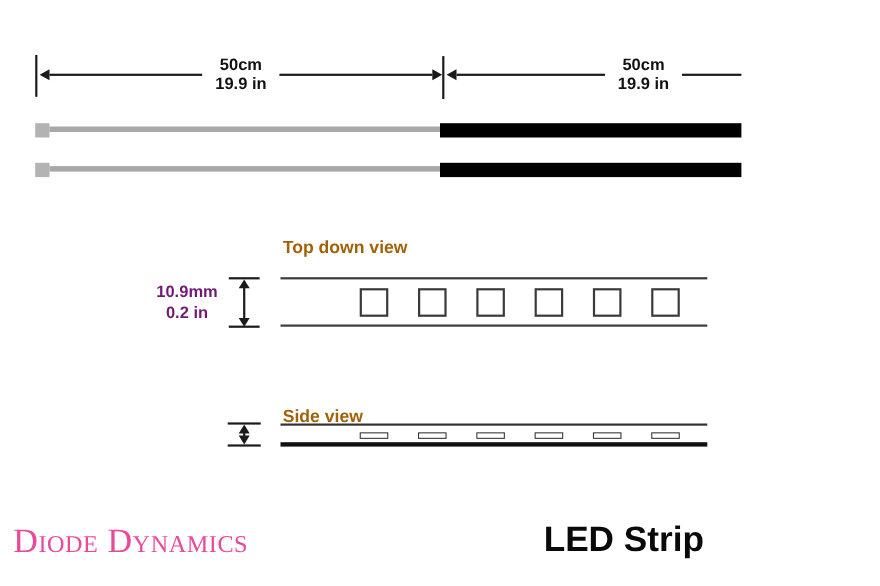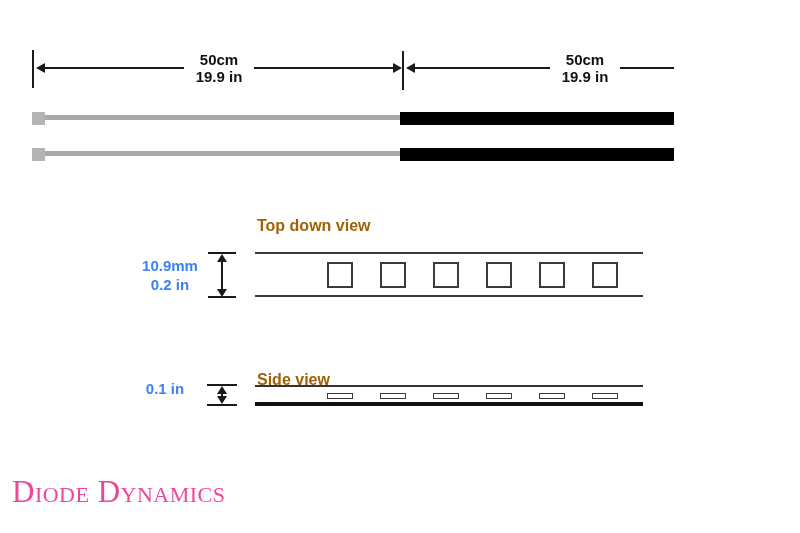--- a/index.html
+++ b/index.html
@@ -14,21 +14,21 @@
   .hdim .seg{flex:1;height:2px;background:#1a1a1a;}
   .arr-left{width:0;height:0;border-top:5px solid transparent;border-bottom:5px solid transparent;border-right:9px solid #1a1a1a;}
   .arr-right{width:0;height:0;border-top:5px solid transparent;border-bottom:5px solid transparent;border-left:9px solid #1a1a1a;}
   .hdim .lbl{padding:0 12px;text-align:center;font-weight:bold;font-size:15px;line-height:17px;background:#fff;white-space:nowrap;}
   
   .connector{position:absolute;width:13px;height:13px;background:#b3b3b3;}
   .wire{position:absolute;height:5px;background:#a8a8a8;}
   .strip{position:absolute;height:13px;background:#000;}
   
   .view-label{position:absolute;font-weight:bold;font-size:16px;line-height:16px;color:#a16207;white-space:nowrap;}
-  .dim-label{position:absolute;width:100px;text-align:center;font-weight:bold;font-size:15px;line-height:19px;color:#3b82f6;white-space:nowrap;}
+  .dim-label{position:absolute;width:100px;text-align:center;font-weight:bold;font-size:15px;line-height:19px;color:#701a75;white-space:nowrap;}
   
   .dline{position:absolute;background:#3a3a3a;}
   .cap{position:absolute;height:2px;background:#1a1a1a;}
   
   .vdim{position:absolute;width:16px;}
   .vdim .tri-up{position:absolute;left:3px;top:0;width:0;height:0;border-left:5px solid transparent;border-right:5px solid transparent;border-bottom:8px solid #1a1a1a;}
   .vdim .tri-down{position:absolute;left:3px;bottom:0;width:0;height:0;border-left:5px solid transparent;border-right:5px solid transparent;border-top:8px solid #1a1a1a;}
   .vdim .vline{position:absolute;left:7px;top:6px;bottom:6px;width:2px;background:#1a1a1a;}
   
   .led-row{position:absolute;display:flex;gap:27px;}
@@ -98,21 +98,20 @@
       <div class="led-square"></div>
       <div class="led-square"></div>
       <div class="led-square"></div>
       <div class="led-square"></div>
       <div class="led-square"></div>
     </div>
 
   <div class="view-label" style="left:257px;top:372px;">Side view</div>
 
   <div class="dim-label" style="left:115px;top:379px;">
-    <div>0.1 in</div>
   </div>
   <div class="cap" style="left:207px;top:384px;width:30px;"></div>
   <div class="cap" style="left:207px;top:404px;width:30px;"></div>
   <div class="vdim" style="left:214px;top:386px;height:18px;">
     <div class="tri-up"></div>
     <div class="vline" style="top:5px;bottom:5px;"></div>
     <div class="tri-down"></div>
   </div>
 
   <div class="dline" style="left:255px;top:385px;width:388px;height:2px;background:#333;"></div>
@@ -120,14 +119,15 @@
   <div class="led-row" style="left:327px;top:393px;">
       <div class="led-flat"></div>
       <div class="led-flat"></div>
       <div class="led-flat"></div>
       <div class="led-flat"></div>
       <div class="led-flat"></div>
       <div class="led-flat"></div>
     </div>
 
   <div class="logo">Diode Dynamics</div>
+  <div class="product-title">LED Strip</div>
 
 </div>
 
 </body></html>

